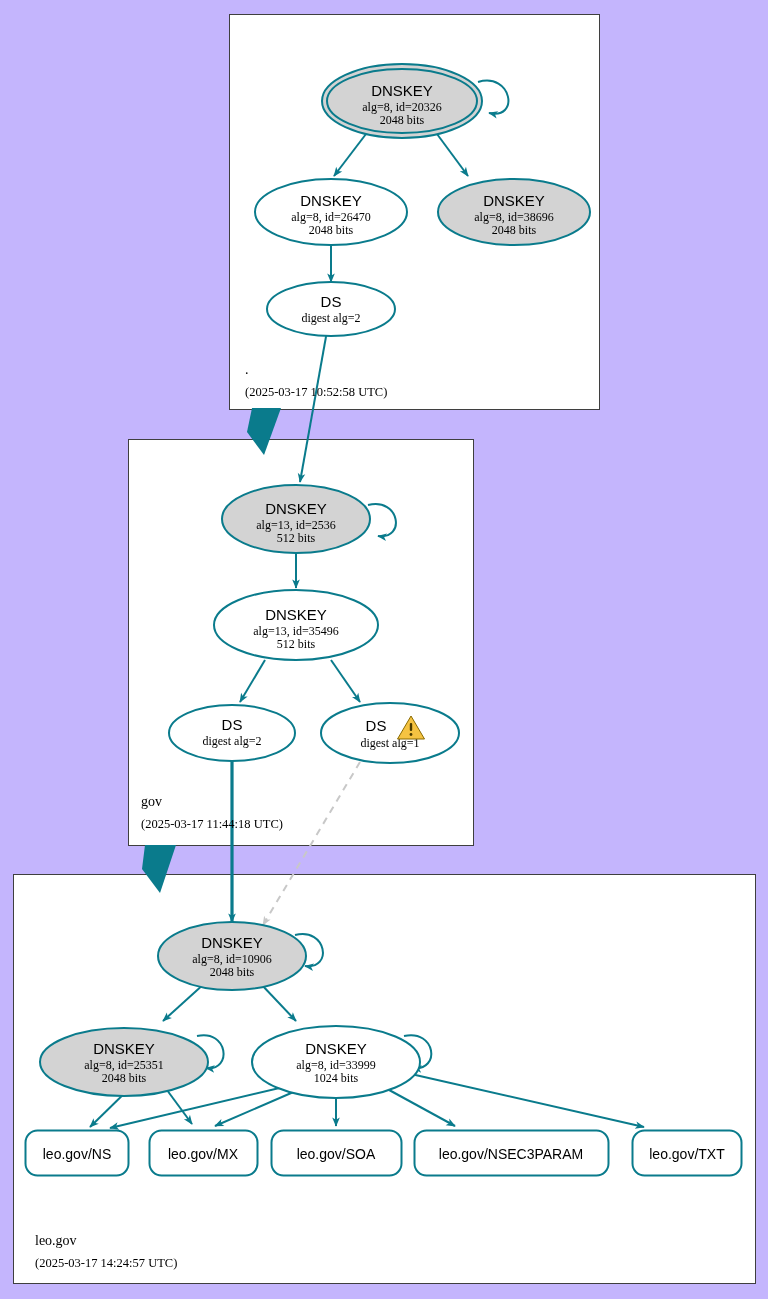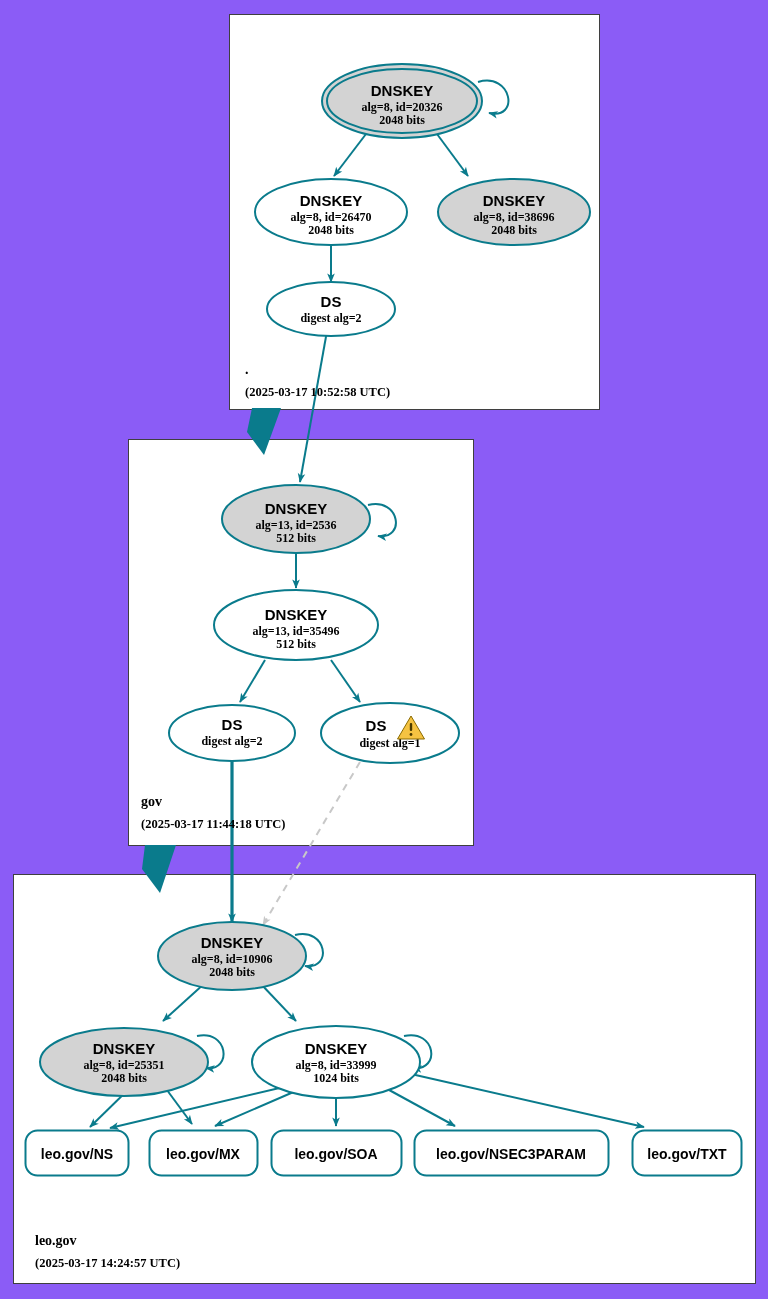--- a/index.html
+++ b/index.html
@@ -7,23 +7,22 @@
     padding: 0;
     background: #ffffff;
   }
   body {
     font-family: "Liberation Sans", sans-serif;
   }
   #canvas {
     position: relative;
     width: 768px;
     height: 1299px;
-    background: #8b5cf6;
+    background: #c4b5fd;
     overflow: hidden;
-    font-weight: bold;
   }
   #svg-root {
     position: absolute;
     left: 0;
     top: 0;
     width: 768px;
     height: 1299px;
   }
   .zone-box {
     fill: #ffffff;

